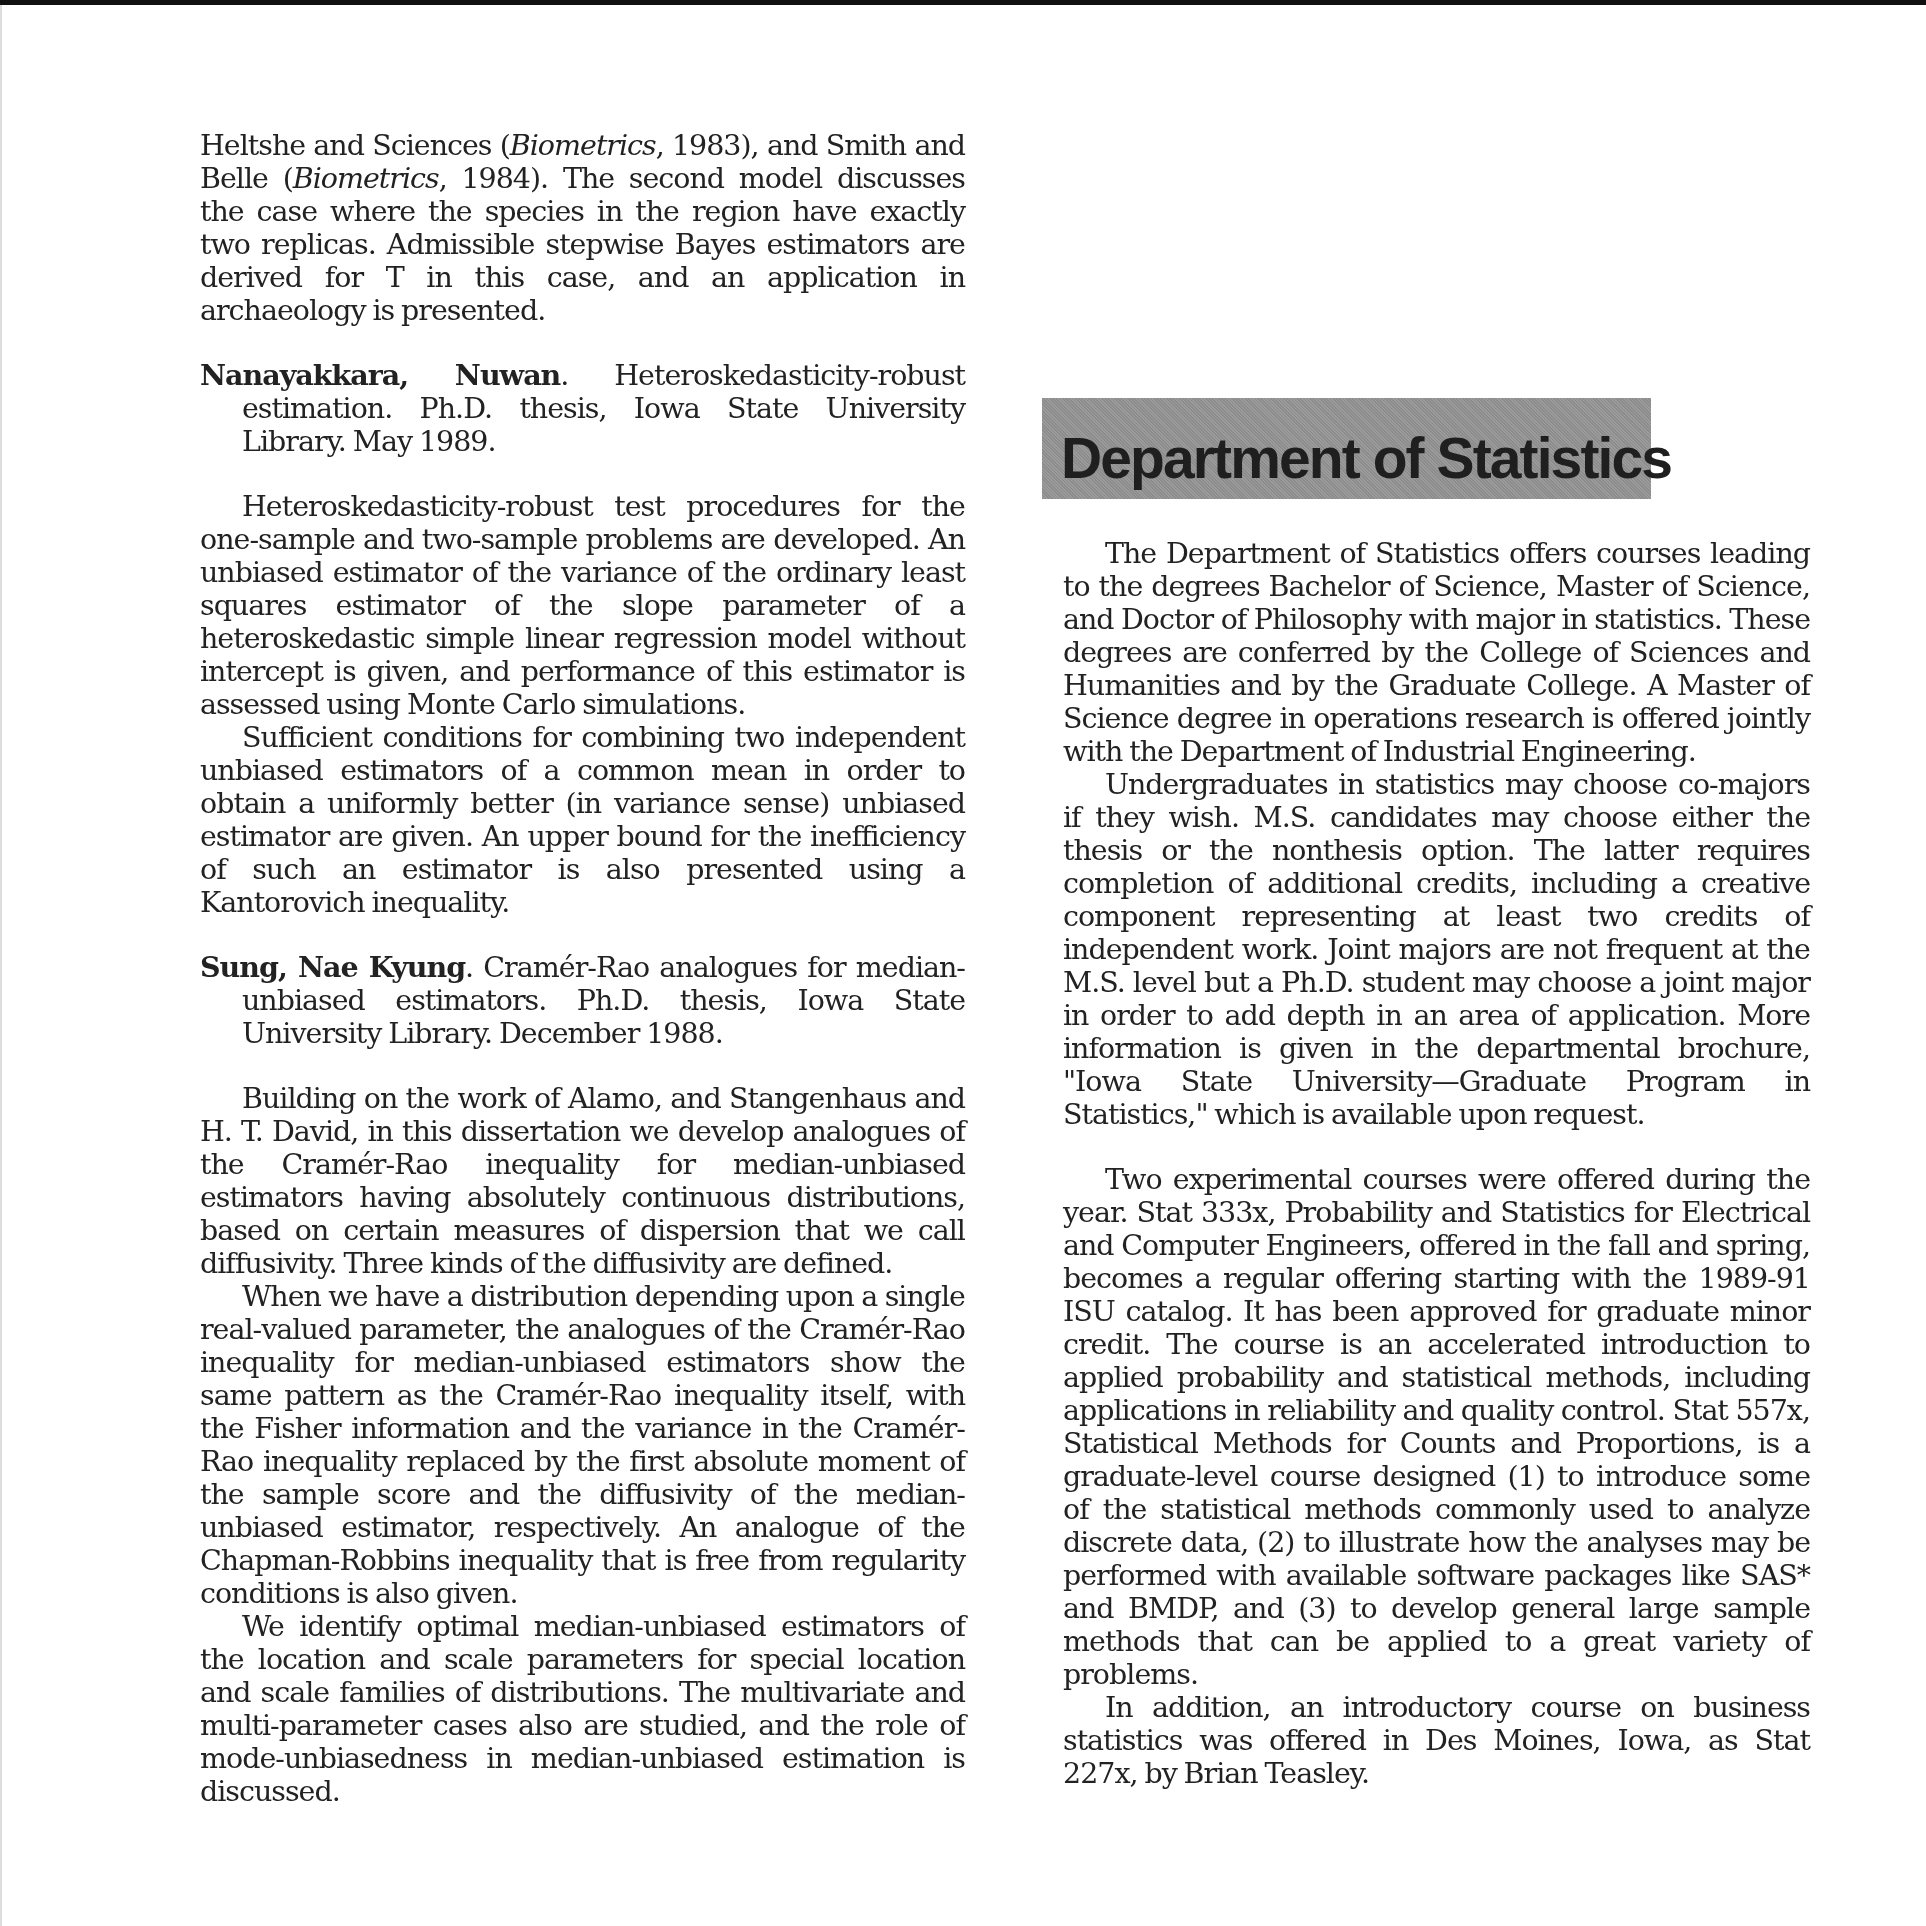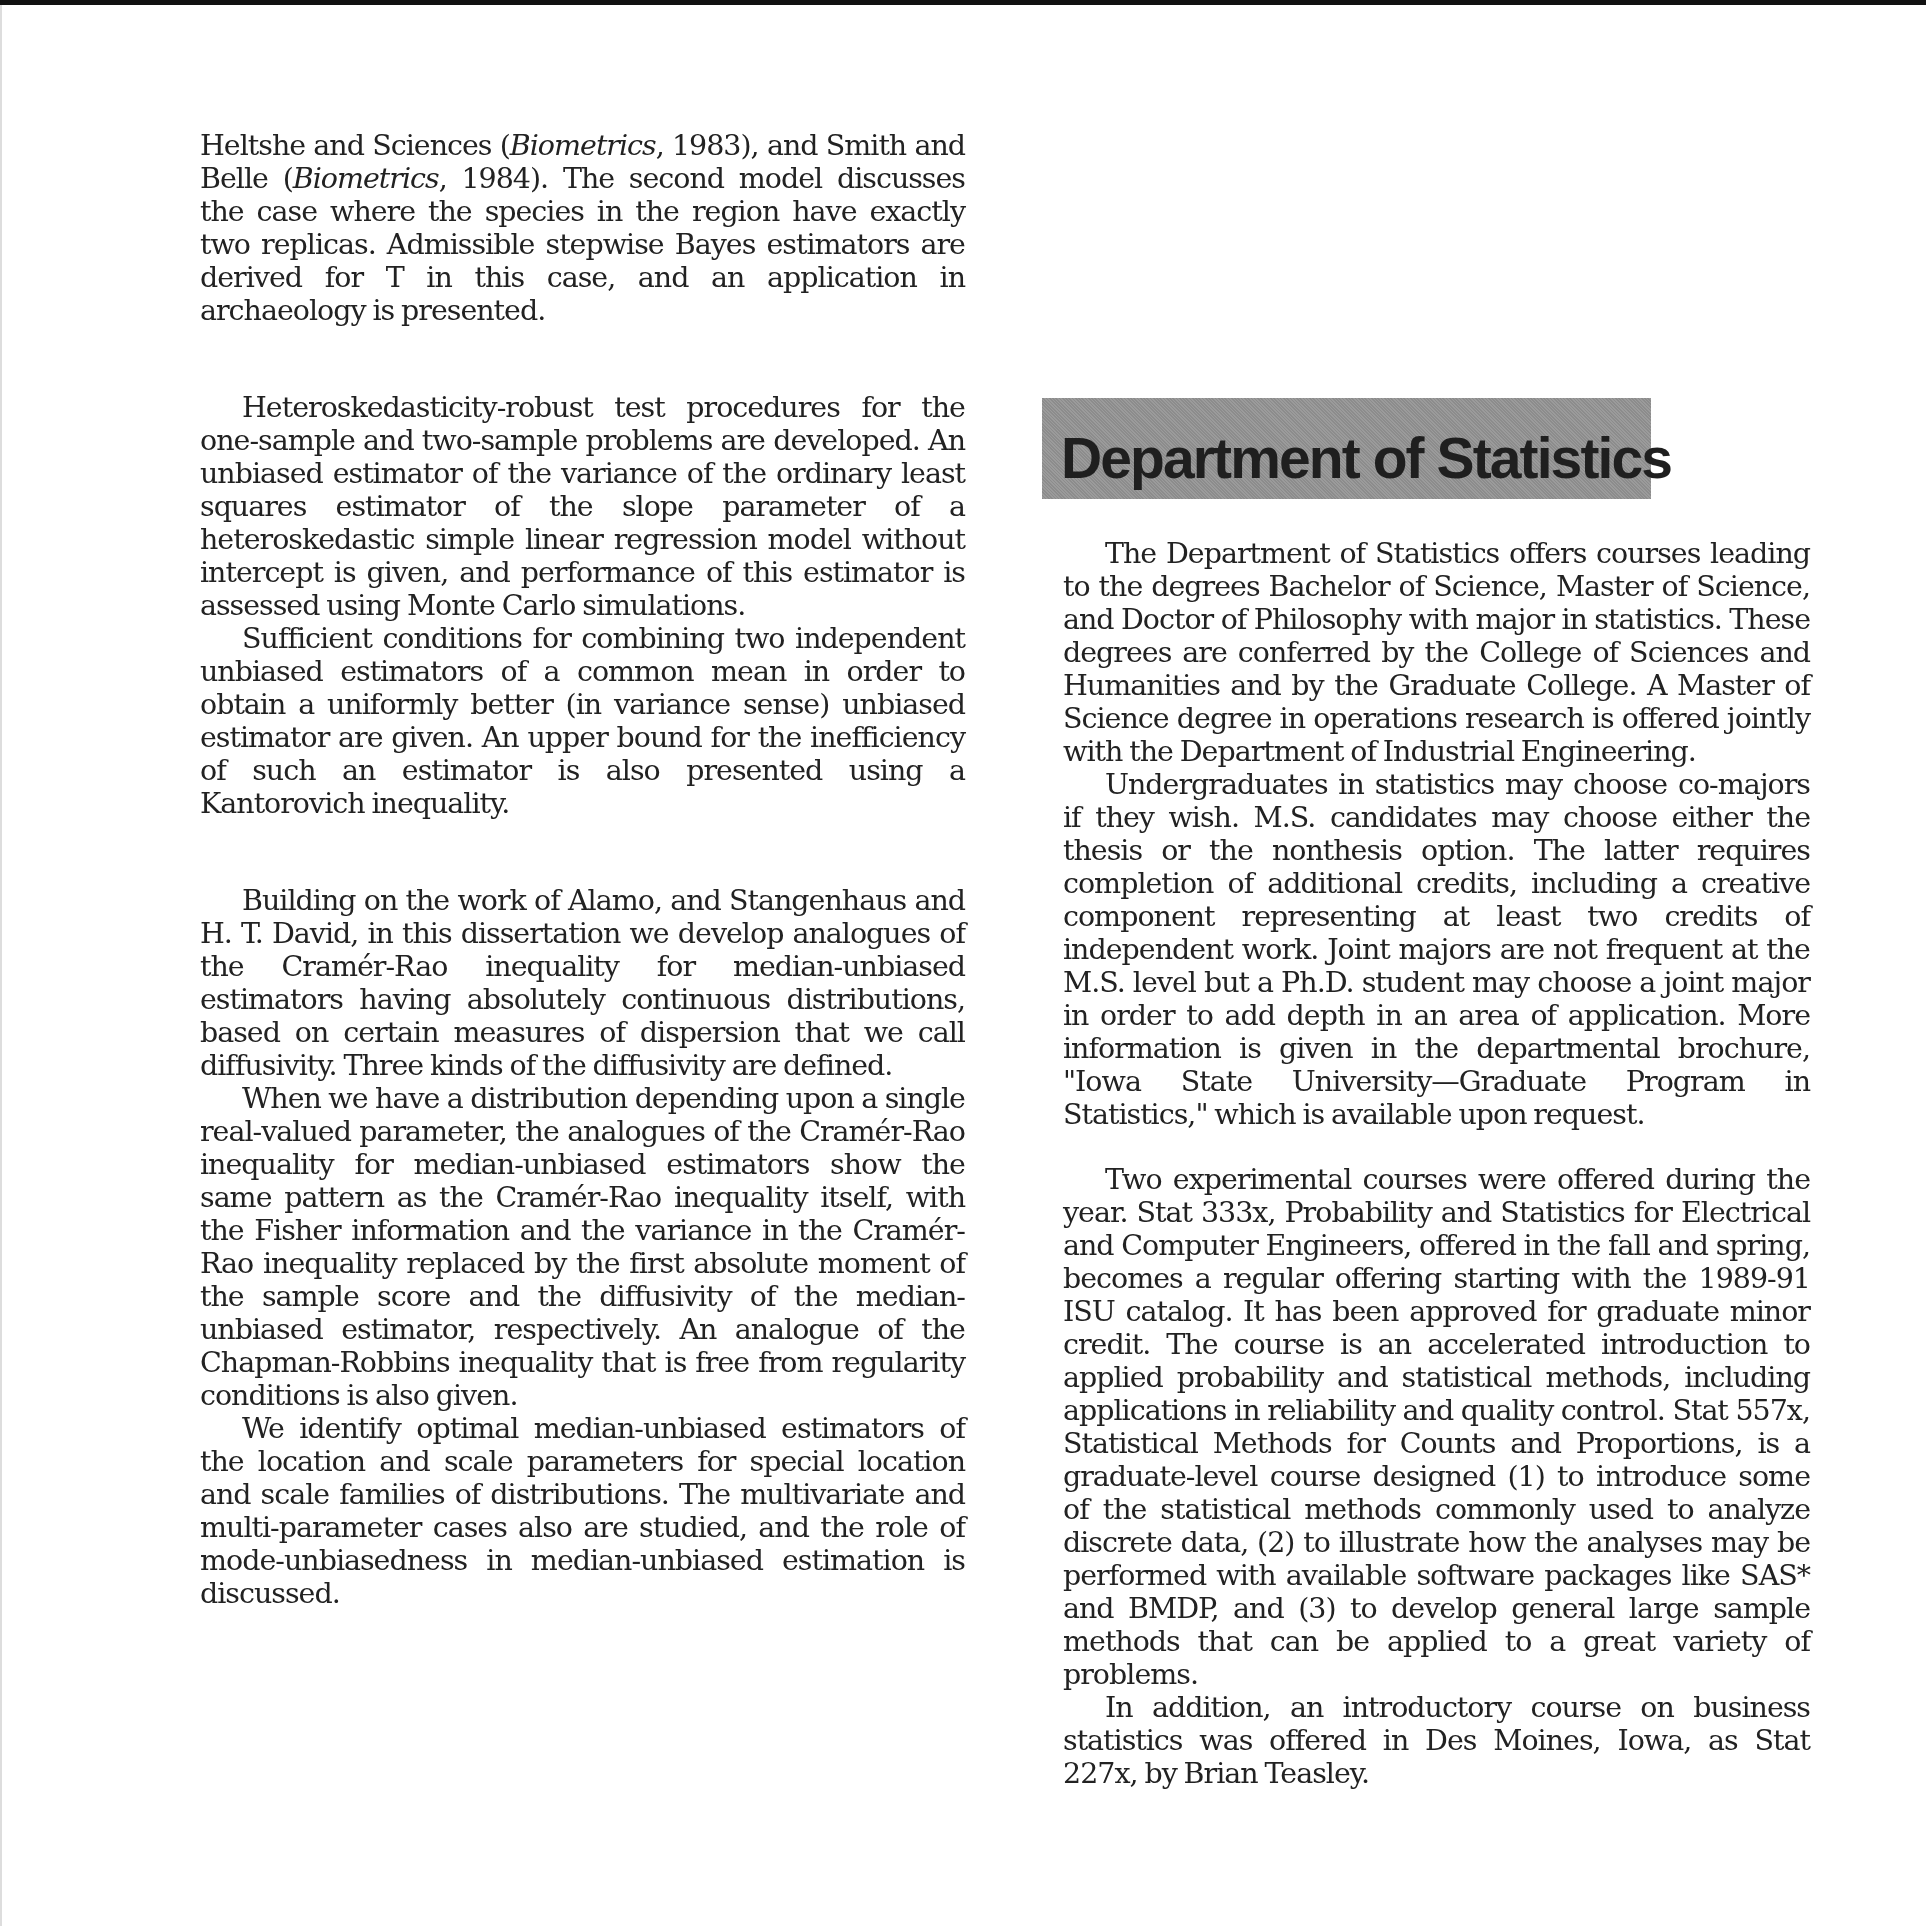--- a/index.html
+++ b/index.html
@@ -31,25 +31,27 @@
 </head>
 <body>
 
 <div class="topbar"></div>
 <div class="leftedge"></div>
 
 <div class="col col-left">
   <p><span>Heltshe and Sciences (</span><em>Biometrics</em><span>, 1983), and Smith and Belle (</span><em>Biometrics</em><span>, 1984). The second model discusses the case where the species in the region have exactly two replicas. Admissible stepwise Bayes estimators are derived for T in this case, and an application in archaeology is presented.</span></p>
   <div class="gap"></div>
 
+  <p class="entry"><span class="name">Nanayakkara, Nuwan</span><span>. Heteroskedasticity-robust estimation. Ph.D. thesis, Iowa State University Library. May 1989.</span></p>
   <div class="gap"></div>
   <p class="indent">Heteroskedasticity-robust test procedures for the one-sample and two-sample problems are developed. An unbiased estimator of the variance of the ordinary least squares estimator of the slope parameter of a heteroskedastic simple linear regression model without intercept is given, and performance of this estimator is assessed using Monte Carlo simulations.</p>
   <p class="indent">Sufficient conditions for combining two independent unbiased estimators of a common mean in order to obtain a uniformly better (in variance sense) unbiased estimator are given. An upper bound for the inefficiency of such an estimator is also presented using a Kantorovich inequality.</p>
   <div class="gap"></div>
 
+  <p class="entry"><span class="name">Sung, Nae Kyung</span><span>. Cramér-Rao analogues for median-unbiased estimators. Ph.D. thesis, Iowa State University Library. December 1988.</span></p>
   <div class="gap"></div>
   <p class="indent">Building on the work of Alamo, and Stangenhaus and H. T. David, in this dissertation we develop analogues of the Cramér-Rao inequality for median-unbiased estimators having absolutely continuous distributions, based on certain measures of dispersion that we call diffusivity. Three kinds of the diffusivity are defined.</p>
   <p class="indent">When we have a distribution depending upon a single real-valued parameter, the analogues of the Cramér-Rao inequality for median-unbiased estimators show the same pattern as the Cramér-Rao inequality itself, with the Fisher information and the variance in the Cramér-Rao inequality replaced by the first absolute moment of the sample score and the diffusivity of the median-unbiased estimator, respectively. An analogue of the Chapman-Robbins inequality that is free from regularity conditions is also given.</p>
   <p class="indent">We identify optimal median-unbiased estimators of the location and scale parameters for special location and scale families of distributions. The multivariate and multi-parameter cases also are studied, and the role of mode-unbiasedness in median-unbiased estimation is discussed.</p>
 </div>
 
 <div class="banner">
   <div class="banner-title">Department of Statistics</div>
 </div>
 

